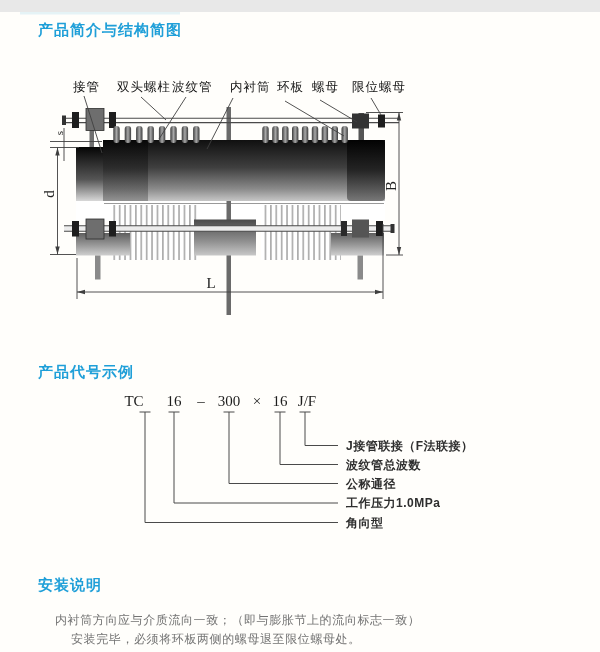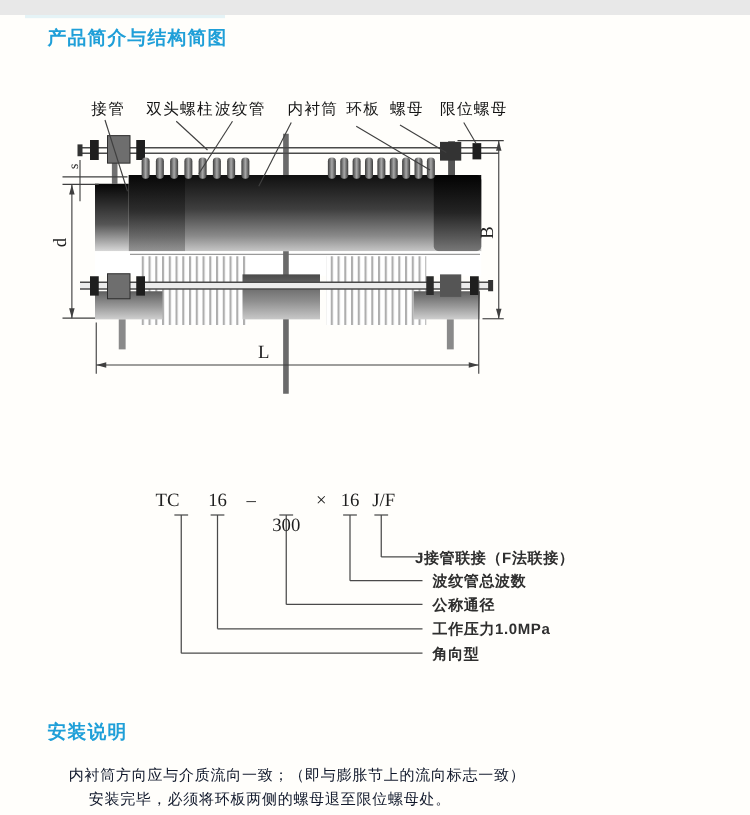--- a/index.html
+++ b/index.html
@@ -24,21 +24,21 @@
   .dim.rot{transform:translate(-50%,-50%) rotate(-90deg);}
   .dim.small{font-size:11px;}
   .code-token{
     font-family:"Liberation Serif",serif;font-size:15px;color:#1d1d1d;
     transform:translateX(-50%);
   }
   .callout{
     font-size:12px;font-weight:600;color:#2e2e2e;letter-spacing:0.5px;
   }
   .para{
-    font-size:12px;color:#0f172a;letter-spacing:0.6px;
+    font-size:12px;color:#737373;letter-spacing:0.6px;
   }
 </style>
 </head>
 <body>
 
 <div class="page">
 
   <svg class="art" viewBox="0 0 600 652">
     <defs>
       <linearGradient id="gShell" x1="0" y1="0" x2="0" y2="1">
@@ -214,30 +214,31 @@
   <span class="abs part-label" style="left:230px;top:67px">内衬筒</span>
   <span class="abs part-label" style="left:277px;top:67px">环板</span>
   <span class="abs part-label" style="left:312px;top:67px">螺母</span>
   <span class="abs part-label" style="left:352px;top:67px">限位螺母</span>
 
   <span class="abs dim rot small" style="left:59px;top:121px">s</span>
   <span class="abs dim rot" style="left:49px;top:182px">d</span>
   <span class="abs dim rot" style="left:391px;top:174px">B</span>
   <span class="abs dim" style="left:211px;top:271px">L</span>
 
+  <h2 class="abs hd" style="left:38px;top:351px">产品代号示例</h2>
 
   <span class="abs code-token" style="left:134px;top:381px">TC</span>
   <span class="abs code-token" style="left:174px;top:381px">16</span>
   <span class="abs code-token" style="left:201px;top:381px">–</span>
-  <span class="abs code-token" style="left:229px;top:401px">300</span>
+  <span class="abs code-token" style="left:229px;top:381px">300</span>
   <span class="abs code-token" style="left:257px;top:381px">×</span>
   <span class="abs code-token" style="left:280px;top:381px">16</span>
   <span class="abs code-token" style="left:307px;top:381px">J/F</span>
 
-  <span class="abs callout" style="left:332px;top:426px">J接管联接（F法联接）</span>
+  <span class="abs callout" style="left:346px;top:426px">J接管联接（F法联接）</span>
   <span class="abs callout" style="left:346px;top:445px">波纹管总波数</span>
   <span class="abs callout" style="left:346px;top:464px">公称通径</span>
   <span class="abs callout" style="left:346px;top:483px">工作压力1.0MPa</span>
   <span class="abs callout" style="left:346px;top:503px">角向型</span>
 
   <h2 class="abs hd" style="left:38px;top:564px">安装说明</h2>
 
   <span class="abs para" style="left:55px;top:600px">内衬筒方向应与介质流向一致；（即与膨胀节上的流向标志一致）</span>
   <span class="abs para" style="left:71px;top:619px">安装完毕，必须将环板两侧的螺母退至限位螺母处。</span>
 

